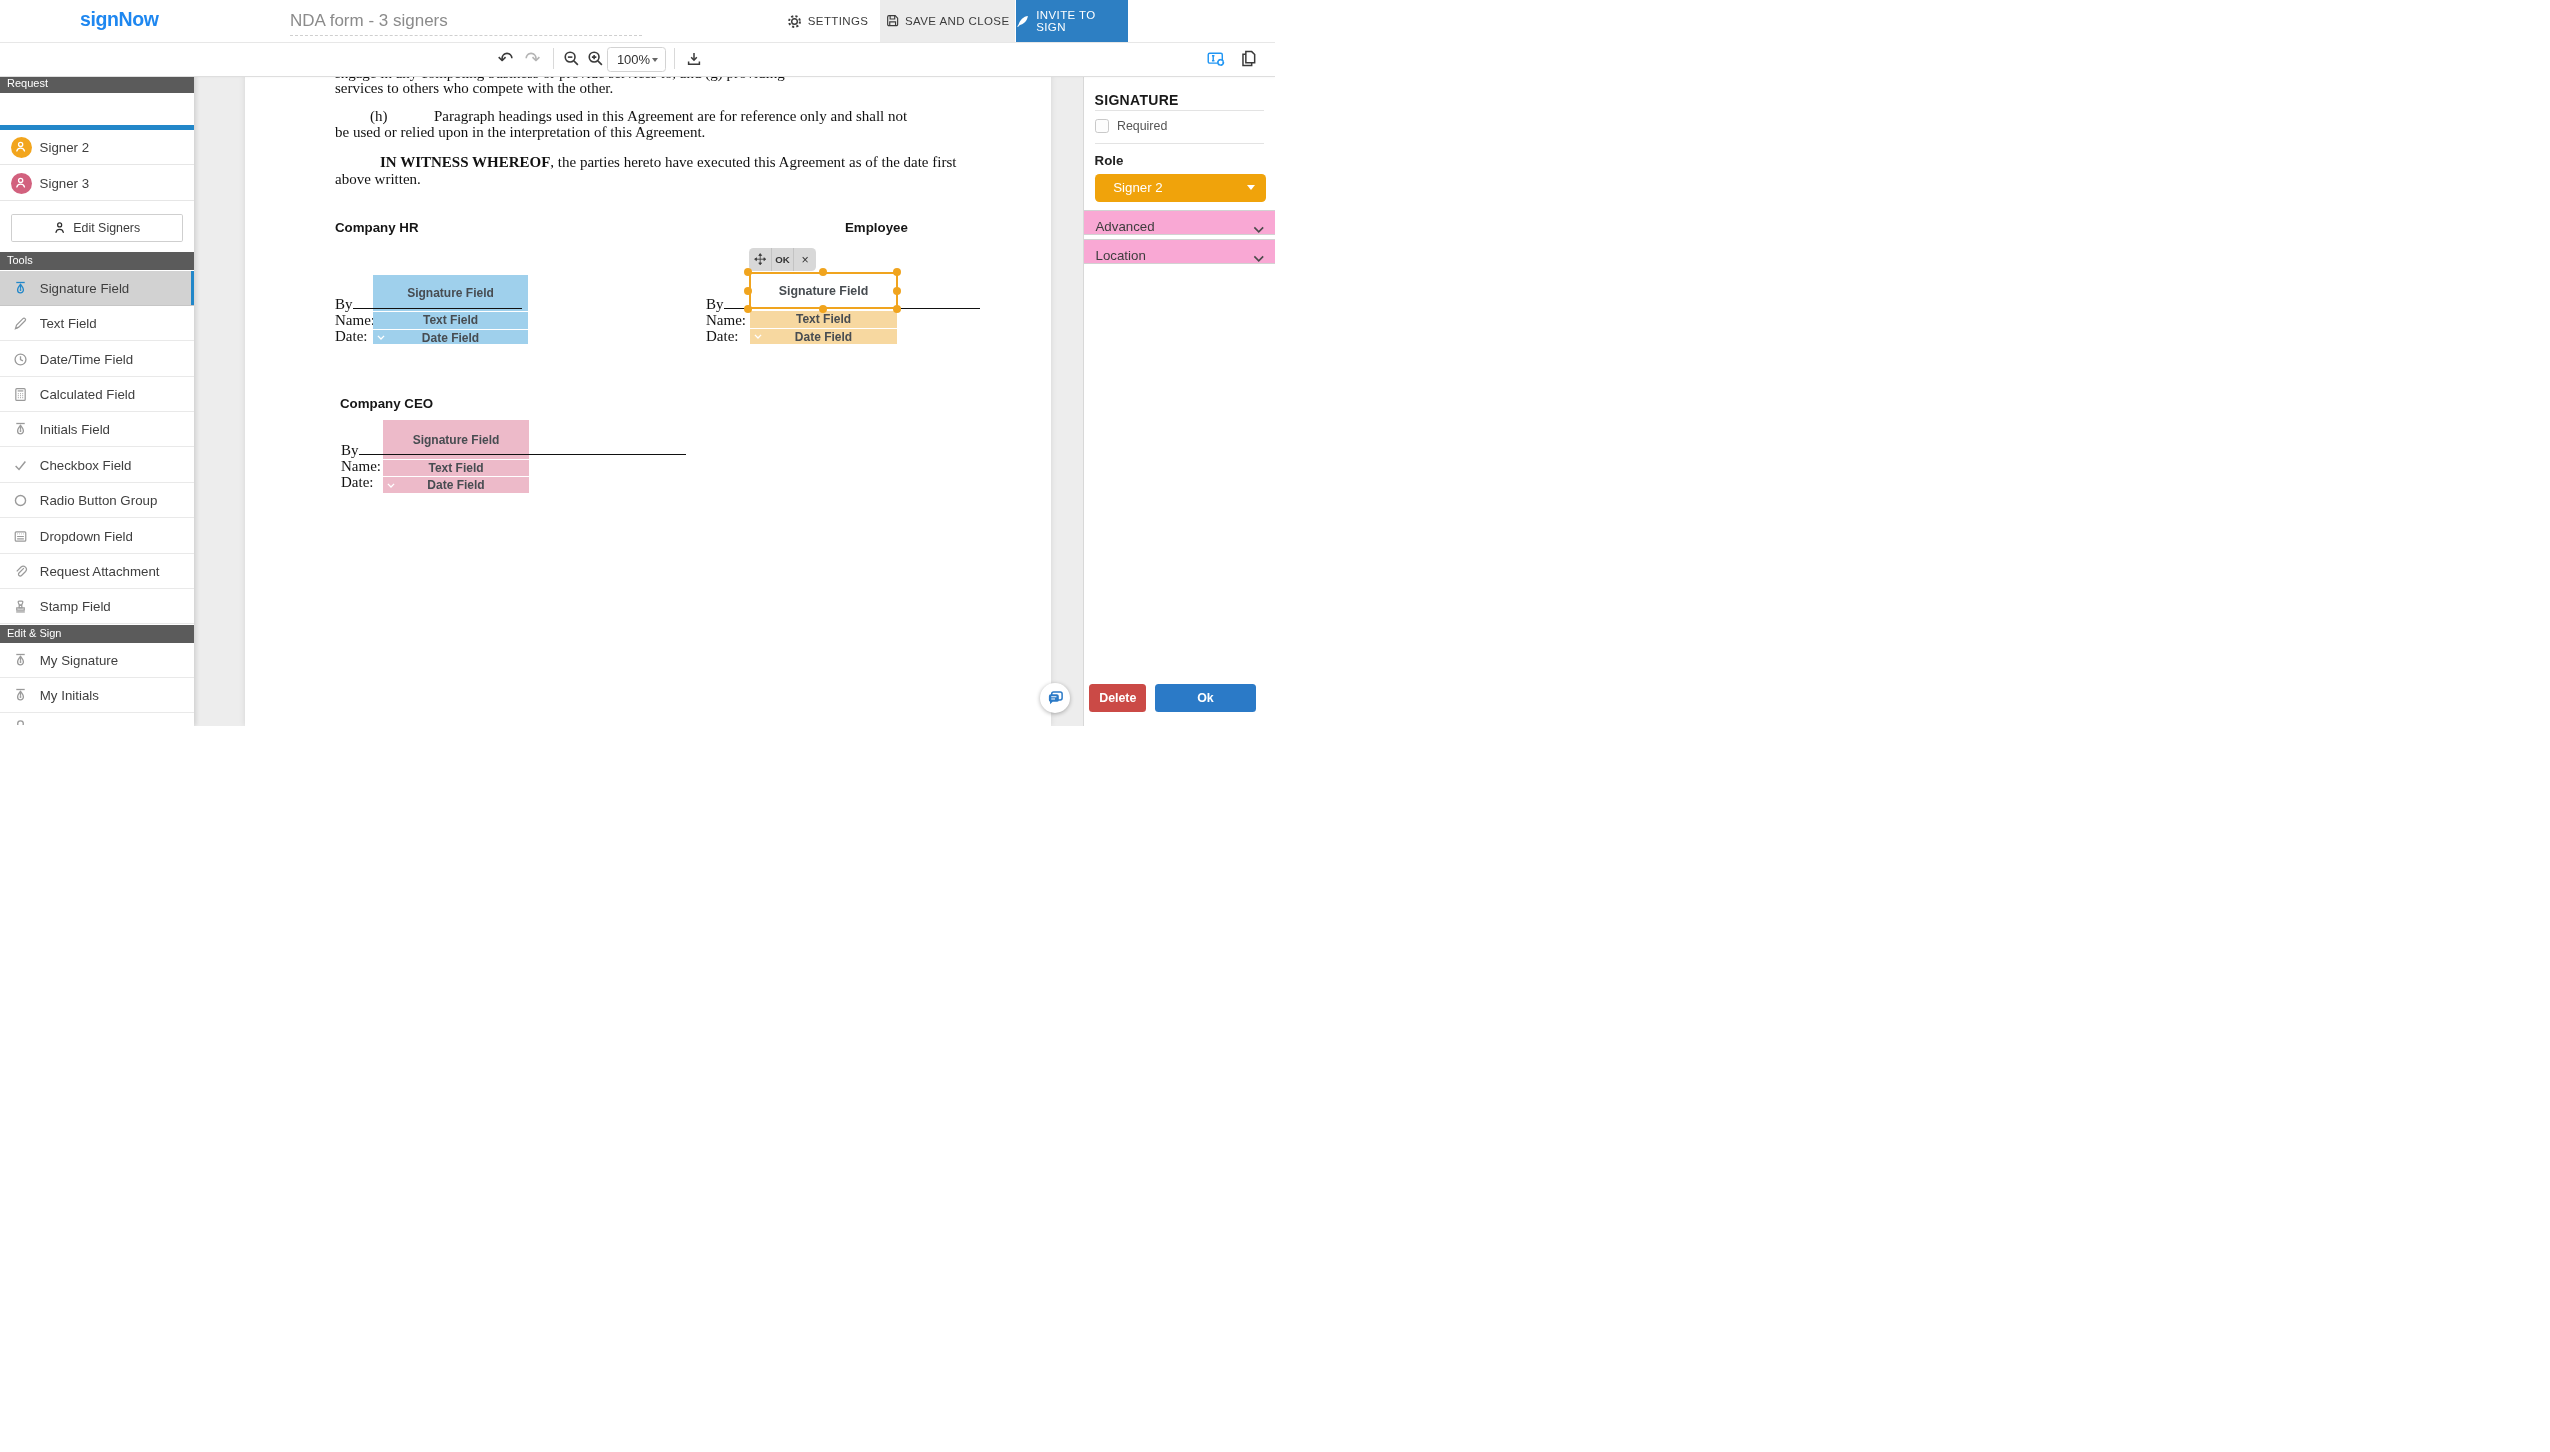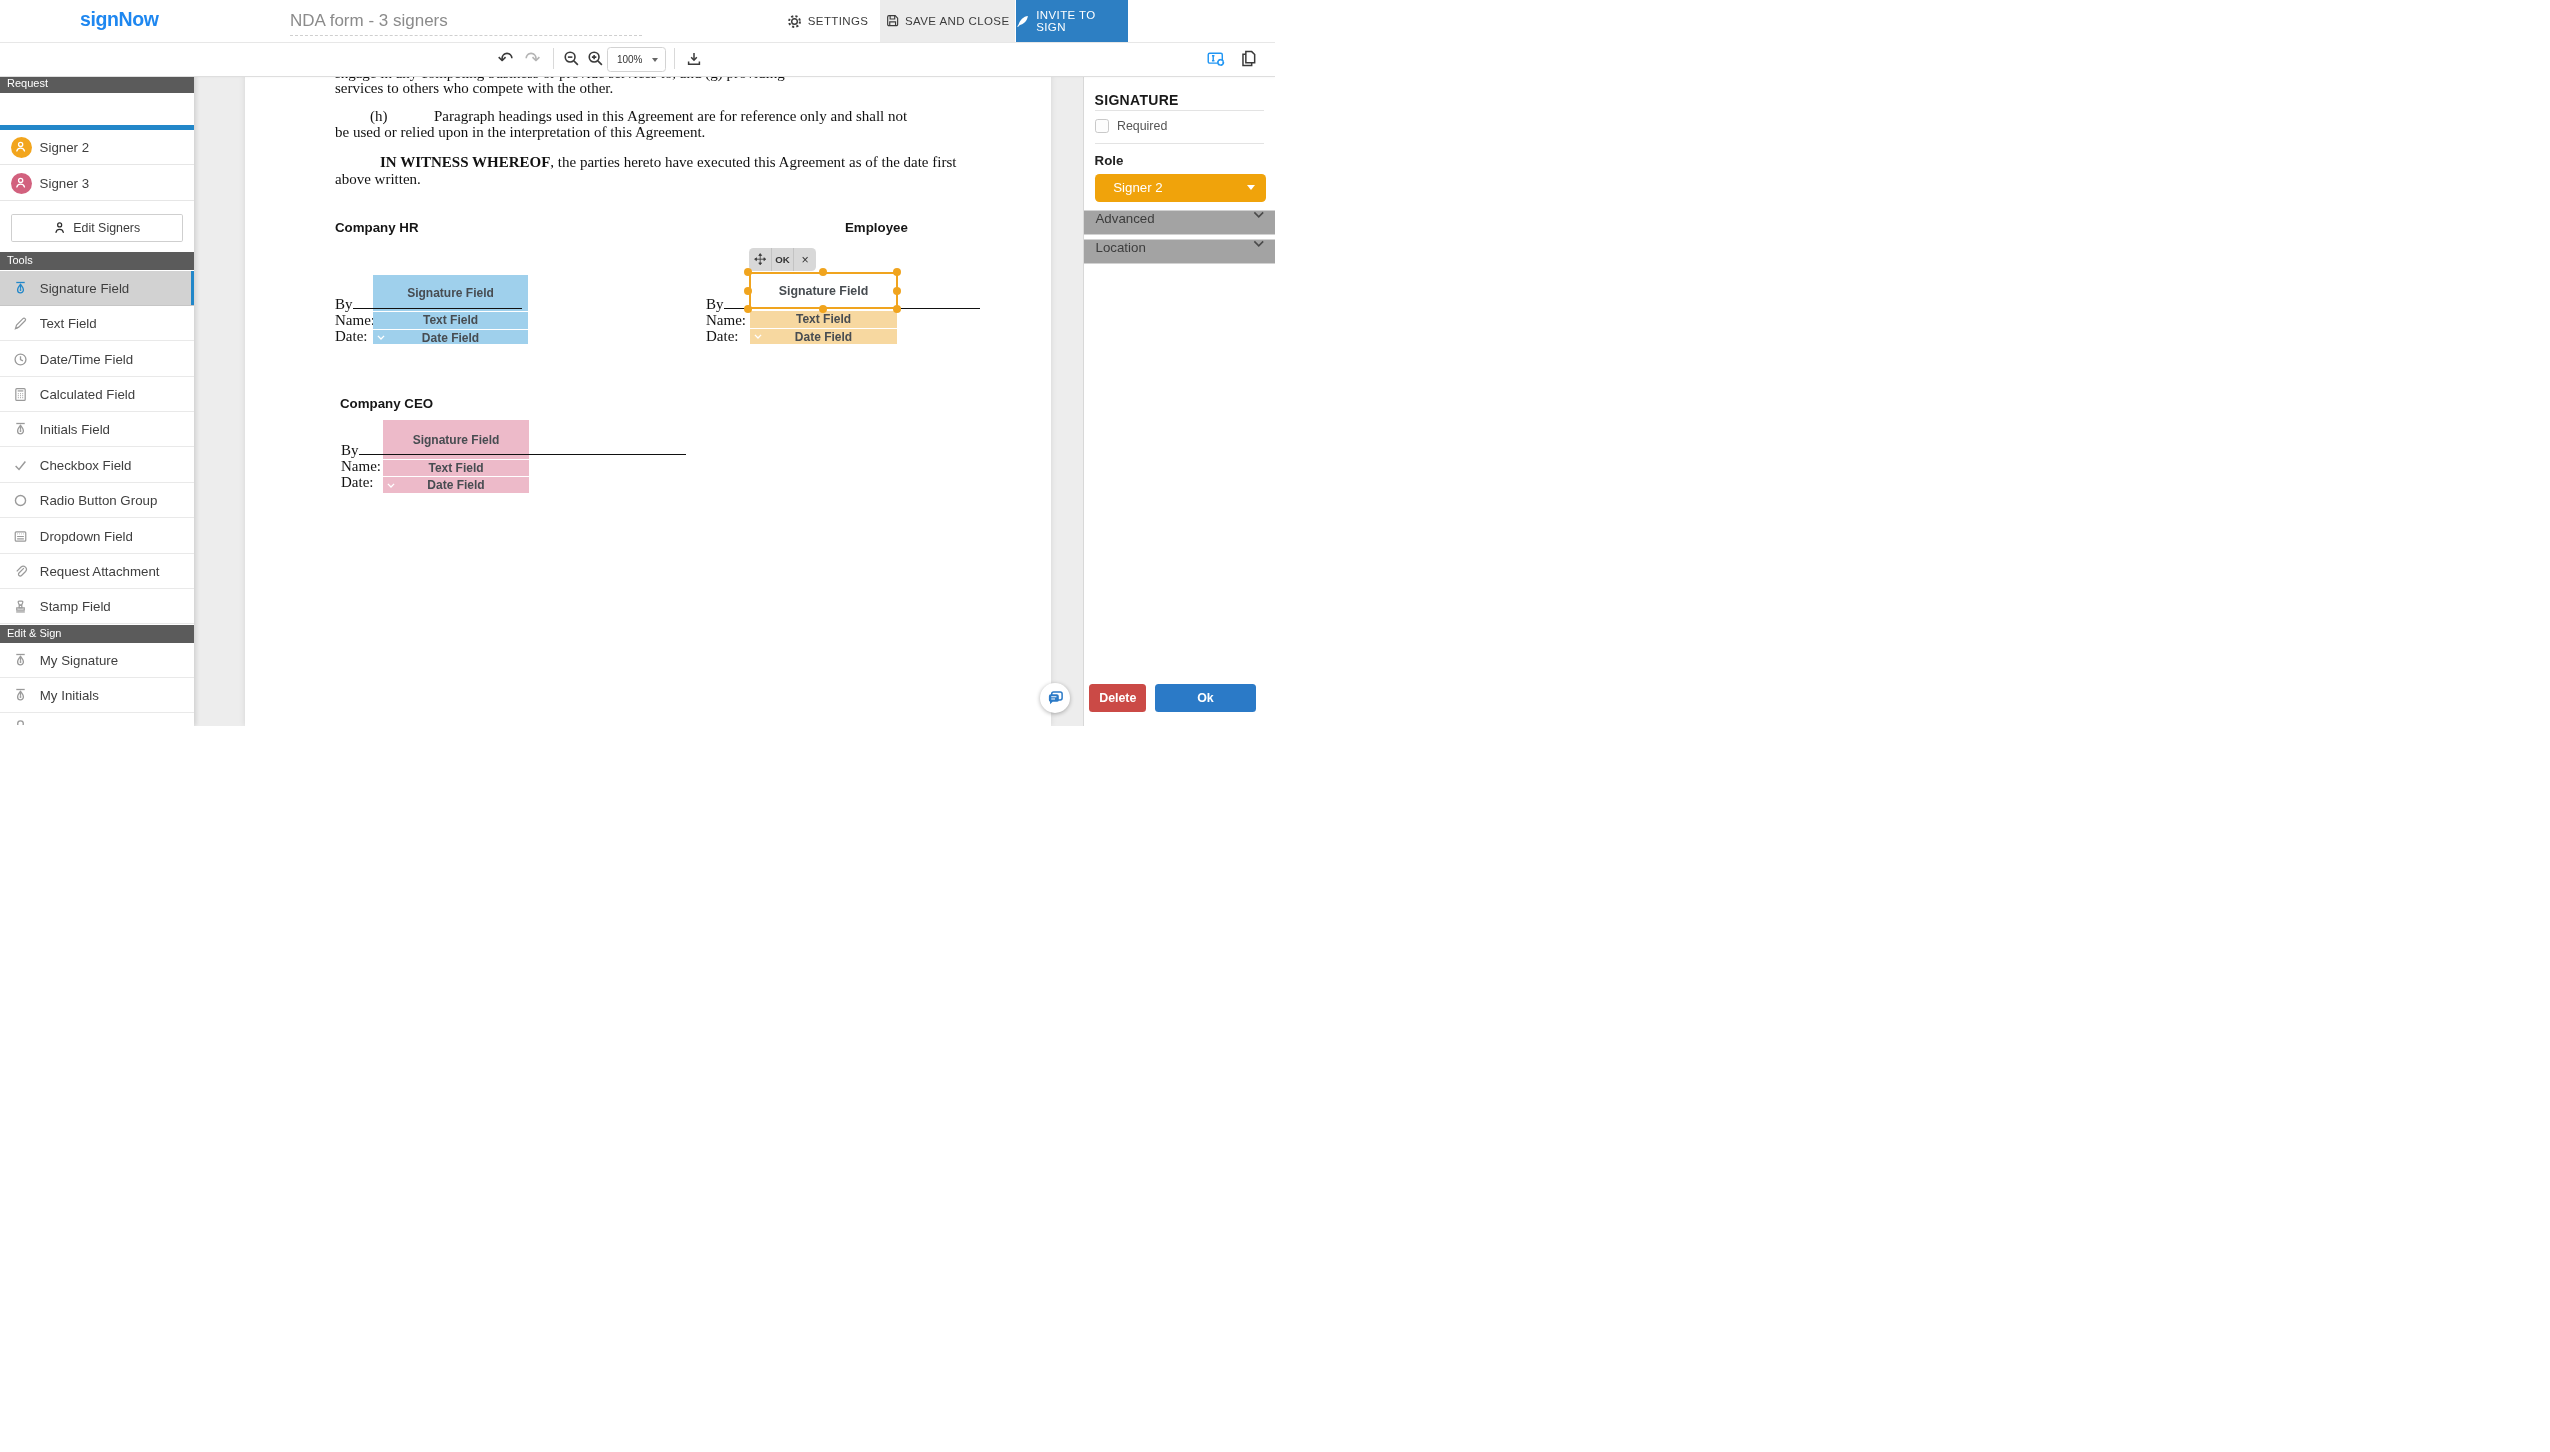--- a/index.html
+++ b/index.html
@@ -25,21 +25,21 @@
   
   .toolbar{position:absolute;left:0;top:42px;width:1275px;height:34px;background:#fff;
            border-bottom:0.9px solid #dedede;box-shadow:0 0.9px 2.7px rgba(0,0,0,.05);z-index:25;}
   .tbtn{position:absolute;top:6.2px;width:21px;height:21px;display:flex;align-items:center;
         justify-content:center;}
   .vdiv{position:absolute;top:6.2px;width:0.9px;height:21px;background:#d9d9d9;}
   .undo-glyph{font-size:18.6px;color:#3a3a3a;line-height:17.7px;}
   .redo-glyph{font-size:18.6px;color:#b4b4b4;line-height:17.7px;}
   .zoom-select{position:absolute;left:607px;top:5.3px;width:57px;height:23px;border:0.9px solid #d3d3d3;
                border-radius:3.5px;background:#fff;display:flex;align-items:center;}
-  .zoom-value{font-size:10px;color:#333;margin-left:8.9px;}
+  .zoom-value{font-size:13px;color:#333;margin-left:8.9px;}
   .caret-down{width:0;height:0;border-left:3.5px solid transparent;border-right:3.5px solid transparent;
               border-top:4.4px solid #666;margin-left:auto;margin-right:7px;}
 
   
   .sidebar{position:absolute;left:0;top:75px;width:194px;height:651px;background:#fff;z-index:20;
            box-shadow:1.8px 0 4.4px rgba(0,0,0,.12);}
   .sec-bar{position:absolute;left:0;width:194px;height:17.7px;background:#5b5b5b;color:#fff;
            font-size:11px;line-height:17.7px;padding-left:7px;box-sizing:border-box;}
   .signer-row{position:absolute;left:0;width:194px;height:35px;display:flex;align-items:center;
               border-bottom:0.9px solid #e6e6e6;box-sizing:border-box;background:#fff;}
@@ -96,23 +96,23 @@
   .rp-hr{position:absolute;left:10.6px;right:10.6px;height:0;border-top:0.9px solid #e3e3e3;}
   .rp-check-row{position:absolute;left:10.6px;top:44px;display:flex;align-items:center;gap:8px;}
   .checkbox{width:12.4px;height:12.4px;border:0.9px solid #c9c9c9;border-radius:2.7px;background:#fdfdfd;}
   .rp-check-label{font-size:12.4px;color:#555;}
   .rp-role-label{position:absolute;left:10.6px;top:78px;font-size:13.3px;font-weight:bold;color:#222;}
   .role-select{position:absolute;left:10.6px;top:99px;width:171px;height:27.5px;background:#f0a30b;
                border-radius:4.4px;display:flex;align-items:center;box-sizing:border-box;}
   .role-value{color:#fff;font-size:13.3px;margin-left:18.6px;}
   .role-caret{width:0;height:0;border-left:4.4px solid transparent;border-right:4.4px solid transparent;
               border-top:5.3px solid #fff;margin-left:auto;margin-right:10.6px;}
-  .accordion{position:absolute;left:0;width:192px;height:25px;background:#a3a3a3;
+  .accordion{position:absolute;left:0;width:192px;height:25px;background:#f9a8d4;
              border-top:0.9px solid #d2d2d2;border-bottom:0.9px solid #d2d2d2;display:flex;
-             align-items:flex-start;box-sizing:border-box;}
+             align-items:flex-end;box-sizing:border-box;}
   .acc-label{font-size:13.3px;color:#3d3d3d;margin-left:11.5px;}
   .acc-chev{margin-left:auto;margin-right:11.5px;}
   .rp-btn{position:absolute;top:609px;height:27.5px;border-radius:3.5px;color:#fff;font-size:12.4px;
           font-weight:bold;display:flex;align-items:center;justify-content:center;}
   .btn-delete{left:5.3px;width:57px;background:#cb4a46;}
   .btn-ok{left:71px;width:101px;background:#2b7ac7;}
 </style>
 </head>
 <body>
 

